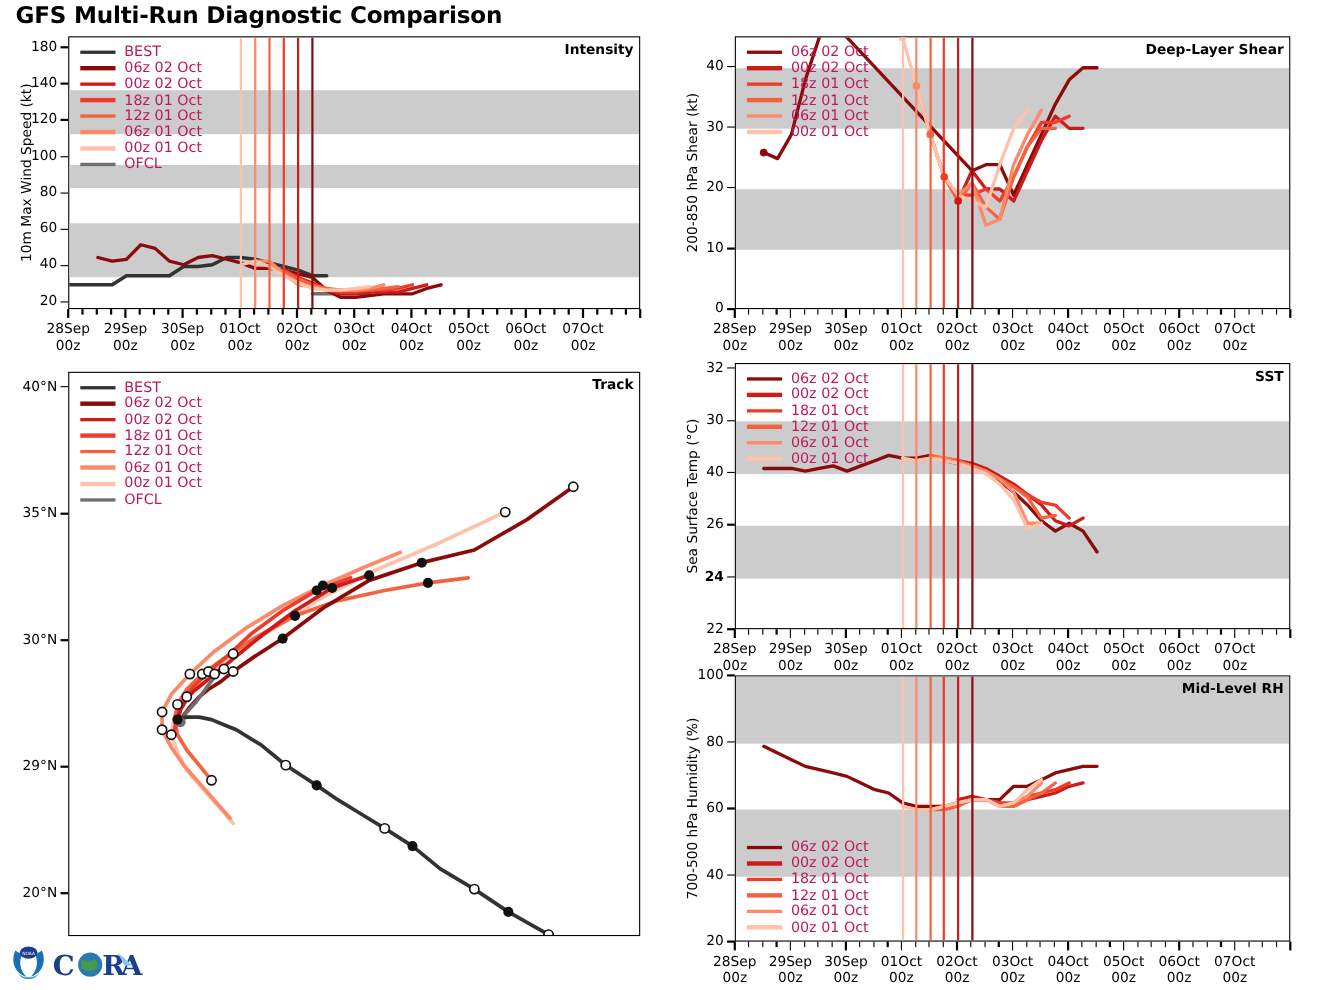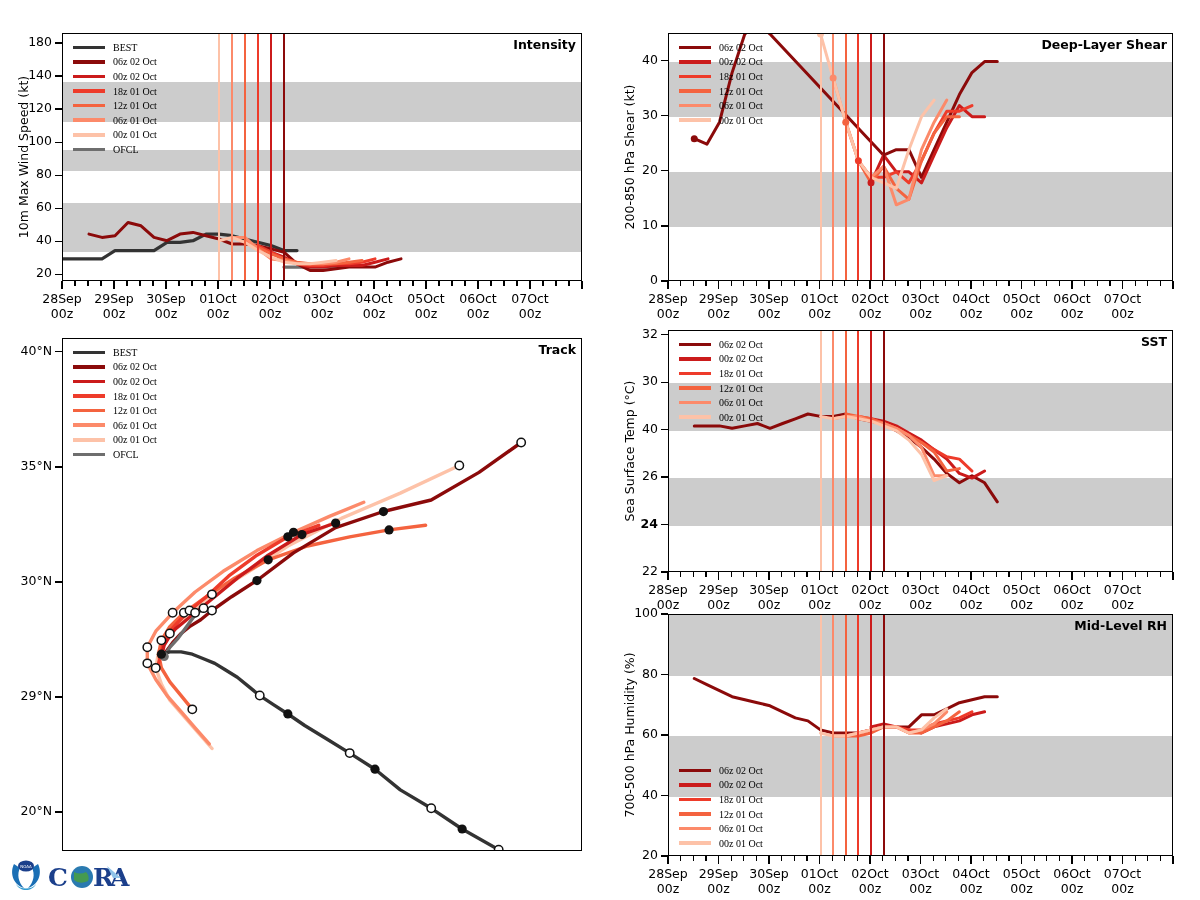--- a/index.html
+++ b/index.html
@@ -14,29 +14,30 @@
   .vline{position:absolute;top:0;bottom:0;width:2px;}
   .plot-label{position:absolute;font-weight:bold;font-size:12.5px;color:#000;right:6px;top:4px;white-space:nowrap;}
   .ylabel{position:absolute;font-size:12.5px;color:#000;white-space:nowrap;transform-origin:0 0;transform:rotate(-90deg);}
   .ytick{position:absolute;font-size:12.5px;color:#000;text-align:right;white-space:nowrap;}
   .ytickmark{position:absolute;height:1.3px;background:#000;}
   .xtickmark{position:absolute;width:1.3px;background:#000;}
   .xtick{position:absolute;font-size:12.5px;color:#000;text-align:center;white-space:nowrap;line-height:1.18;}
   .legend{position:absolute;}
   .legrow{display:flex;align-items:center;height:14.6px;}
   .legline{width:32px;height:3.6px;border-radius:0;flex:0 0 auto;}
-  .legtxt{margin-left:8px;font-size:10px;color:#000000;white-space:nowrap;font-family:Liberation Serif, serif;}
+  .legtxt{margin-left:8px;font-size:13px;color:#be185d;white-space:nowrap;}
   svg{display:block;position:absolute;left:0;top:0;overflow:visible;}
   .logo{position:absolute;left:8px;top:856px;}
 </style>
 </head>
 <body>
 
 <div id="root">
 
+  <div class="abs title-left">GFS Multi-Run Diagnostic Comparison</div>
 
   <div class="panel" id="p-intensity" style="left:62px;top:33px;width:520px;height:248px;">
       <div class="frame" style="width:520px;height:248px;">
         <div class="band" style="top:168.64px;height:49.60000000000002px;background:#cccccc;"></div>
         <div class="band" style="top:115.73333333333335px;height:21.49333333333334px;background:#cccccc;"></div>
         <div class="band" style="top:47.94666666666666px;height:39.680000000000035px;background:#cccccc;"></div>
         <svg width="520" height="248">
           <path d="M0.0 224.9 L13.0 224.9 L26.0 224.9 L39.0 224.9 L52.0 216.6 L65.0 216.6 L78.0 216.6 L91.0 216.6 L104.0 208.3 L117.0 208.3 L130.0 206.7 L143.0 200.1 L156.0 200.1 L169.0 201.7 L182.0 205.0 L195.0 208.3 L208.0 211.6 L221.0 216.6 L234.0 216.6 " fill="none" stroke="#333333" stroke-width="3.2" stroke-linejoin="round" stroke-linecap="round"></path>
           <path d="M221.0 233.1 L234.0 233.1 L247.0 233.1 L260.0 233.1 L273.0 233.1 " fill="none" stroke="#6e6e6e" stroke-width="3.2" stroke-linejoin="round" stroke-linecap="round"></path>
           <path d="M26.0 200.1 L39.0 203.4 L52.0 201.7 L65.0 188.5 L78.0 191.8 L91.0 203.4 L104.0 206.7 L117.0 200.1 L130.0 198.4 L143.0 201.7 L156.0 205.0 L169.0 210.0 L182.0 210.0 L195.0 211.6 L208.0 214.9 L221.0 218.2 L234.0 229.8 L247.0 236.4 L260.0 236.4 L273.0 234.8 L286.0 233.1 L299.0 233.1 L312.0 233.1 L325.0 228.2 L338.0 224.9 " fill="none" stroke="#8B0A0A" stroke-width="3" stroke-linejoin="round" stroke-linecap="round"></path>

